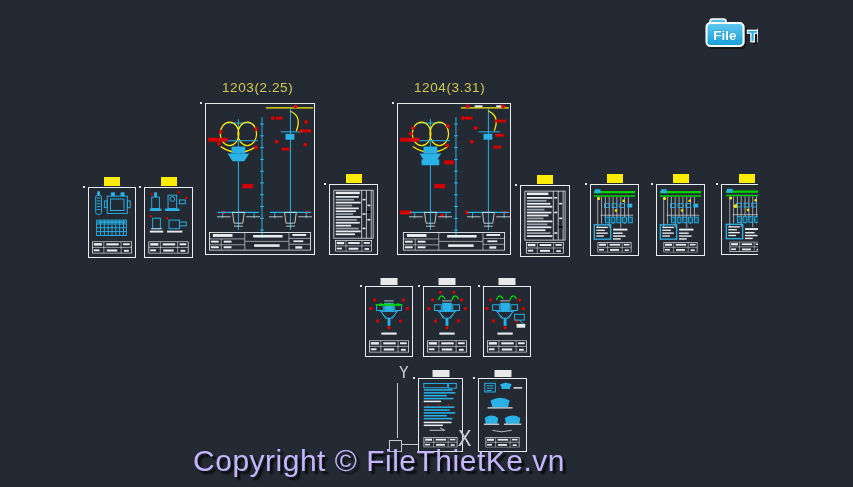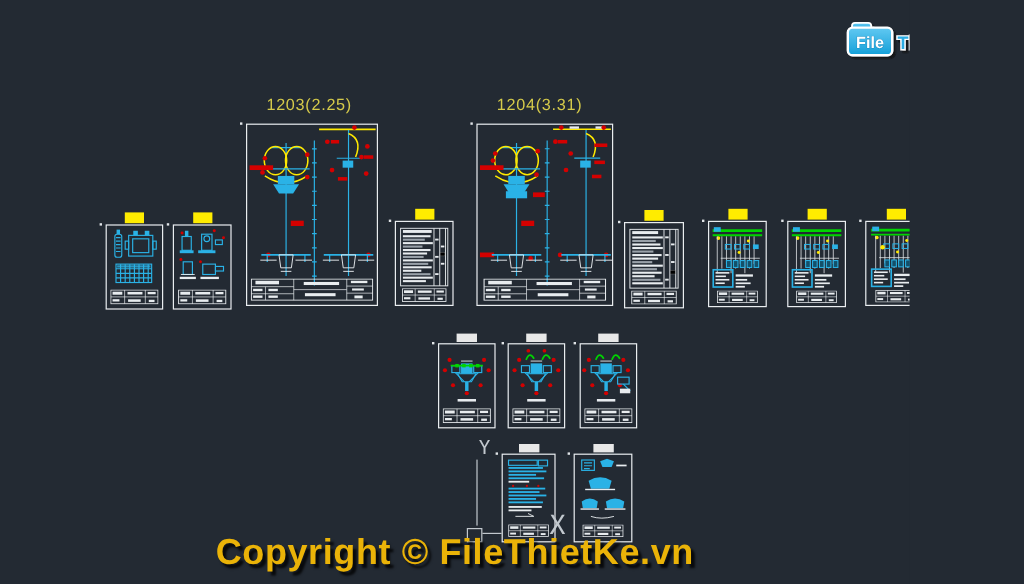--- a/index.html
+++ b/index.html
@@ -23,21 +23,21 @@
   .g{stroke:#00d400;fill:none;stroke-width:1.5}
   .r{fill:#d40000;stroke:none}
   
   .pole-label{position:absolute;color:#d5ca4a;font-size:13.5px;letter-spacing:.6px;white-space:nowrap;}
   
   .ucs-line{position:absolute;background:#c2c8ce;}
   .ucs-letter{position:absolute;color:#c2c8ce;font-family:"DejaVu Sans Mono",monospace;font-weight:400;}
   .ucs-box{position:absolute;border:1px solid #c2c8ce;width:11px;height:10px;}
   
   #watermark{position:absolute;left:0;right:0;top:444px;text-align:center;z-index:50;
-    color:#eab308;font-size:30px;font-weight:bold;letter-spacing:.5px;
+    color:#c4b5fd;font-size:30px;font-weight:normal;letter-spacing:.5px;
     text-shadow:3px 3px 2px rgba(0,0,0,.8);pointer-events:none;}
   #logo{position:absolute;left:703px;top:14px;z-index:60;}
 </style>
 </head>
 <body>
 
 <div id="canvas">
 
   <svg width="0" height="0" style="position:absolute" aria-hidden="true">
     <defs>

